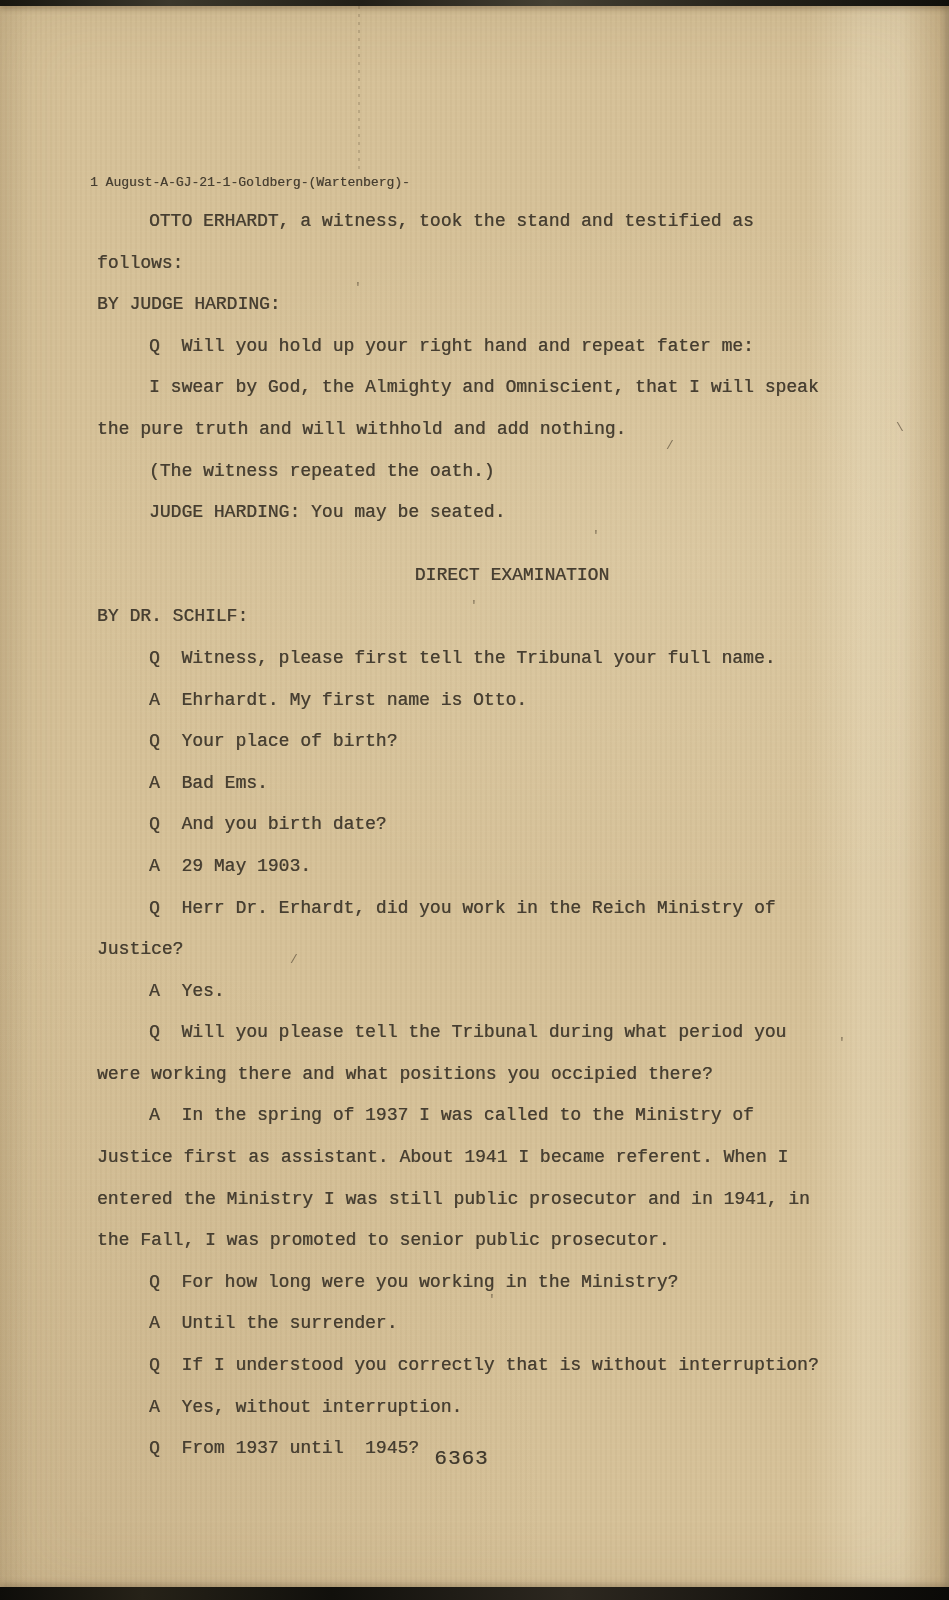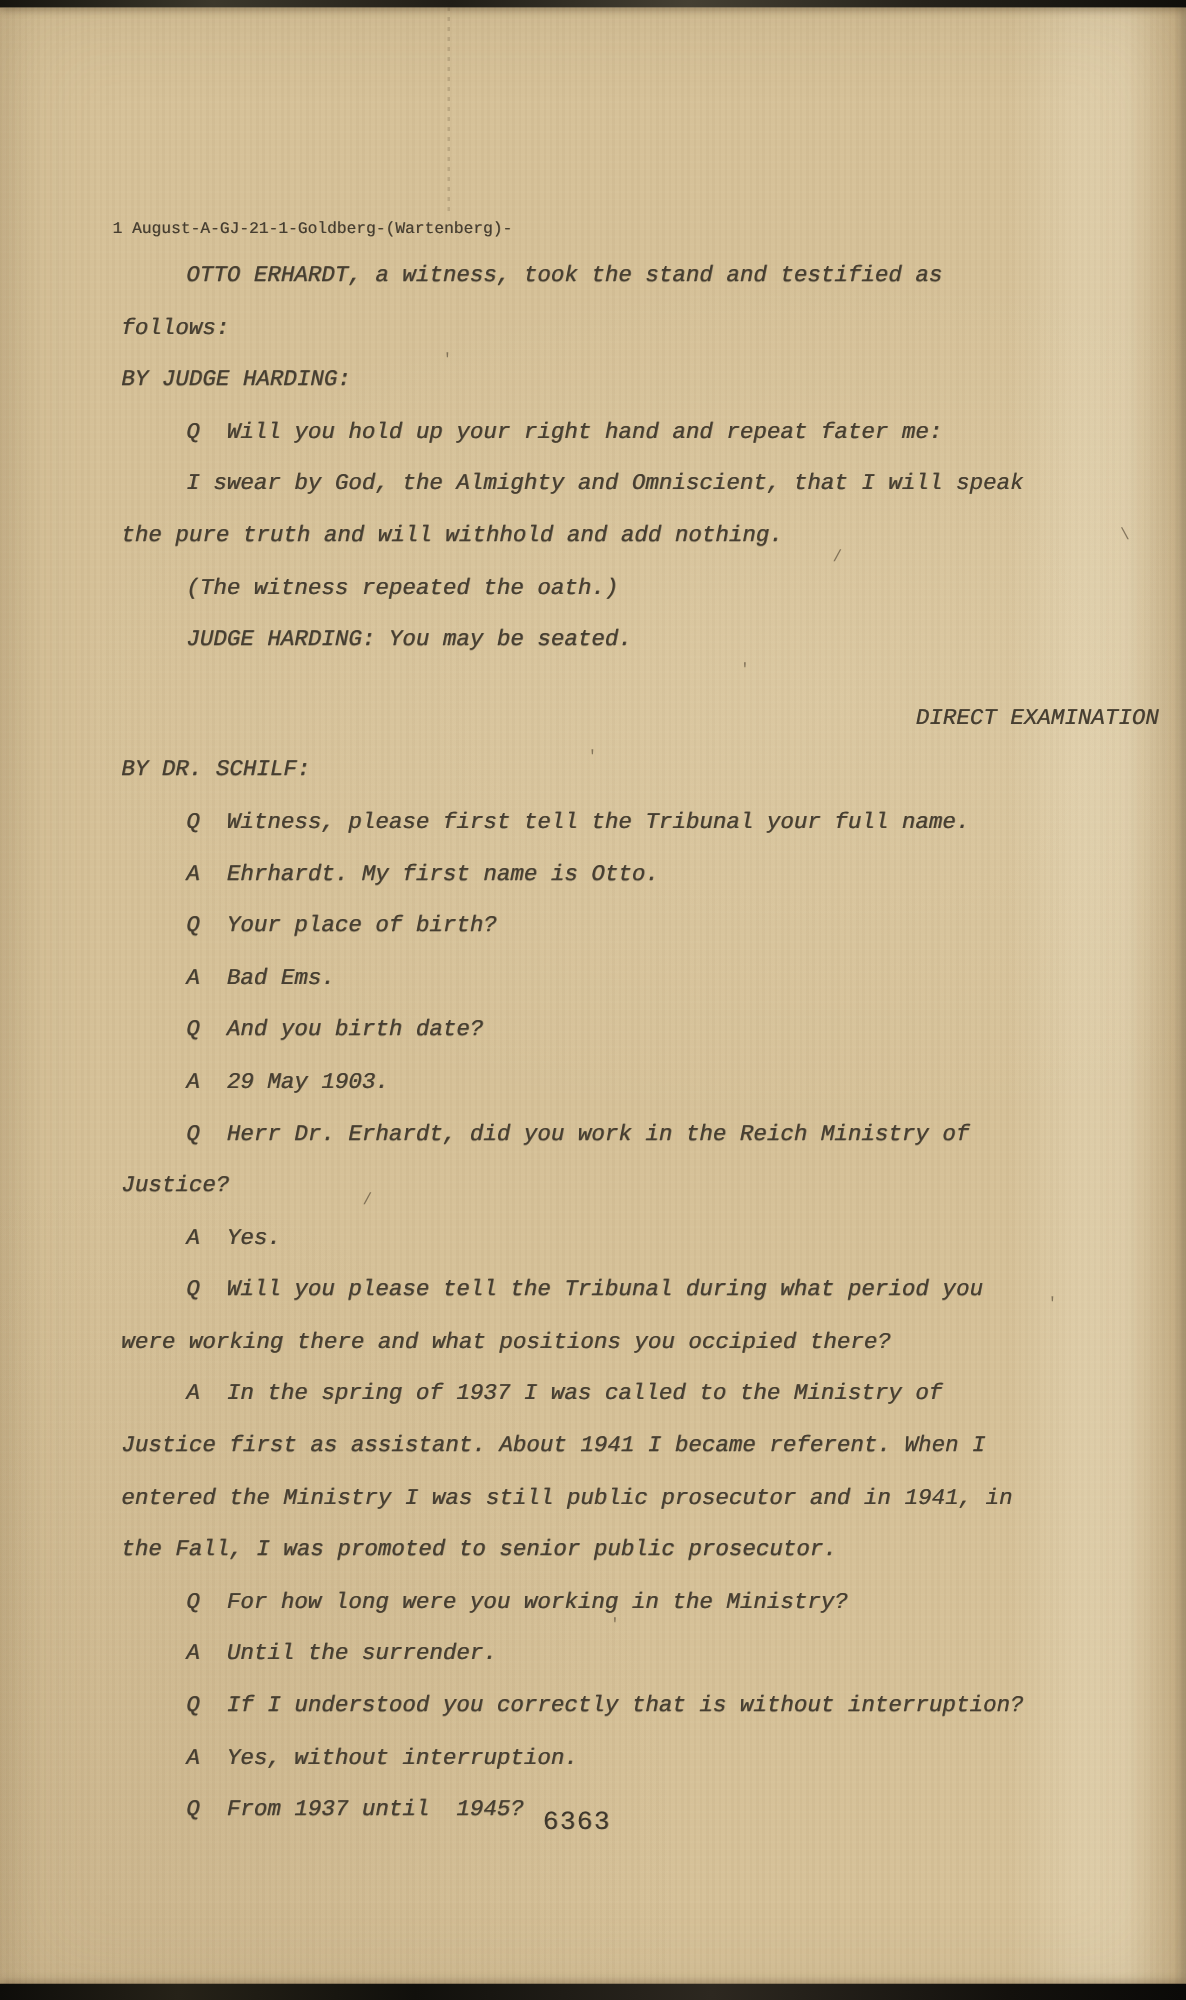--- a/index.html
+++ b/index.html
@@ -38,25 +38,24 @@
     position:absolute;top:115px;left:90px;
     font-size:13px;line-height:27px;
     color:#453d30;white-space:pre;
     text-shadow:0.4px 0 0 rgba(60,52,40,0.5);
   }
   .transcript{
     position:absolute;top:201px;left:97px;width:830px;
     font-size:18px;line-height:41.6px;
     color:#463e31;white-space:pre;
     text-shadow:0.5px 0 0 rgba(60,52,40,0.55), 0 0.4px 0 rgba(60,52,40,0.3);
-    font-style:italic;
   }
   .line{min-height:41.6px;}
   .line.indent{padding-left:52px;}
-  .line.center{text-align:right;padding-left:0;margin-top:21px;}
+  .line.center{text-align:center;padding-left:0;margin-top:21px;}
   .page-number{
     position:absolute;top:1447px;left:0;right:0;height:32px;
     text-align:center;transform:translateX(-13px);
     font-size:21px;letter-spacing:1px;color:#3f382c;
     text-shadow:0.5px 0 0 rgba(60,52,40,0.5);
   }
   .artifact{
     position:absolute;font-size:13px;color:rgba(72,60,44,0.6);
     pointer-events:none;
   }

